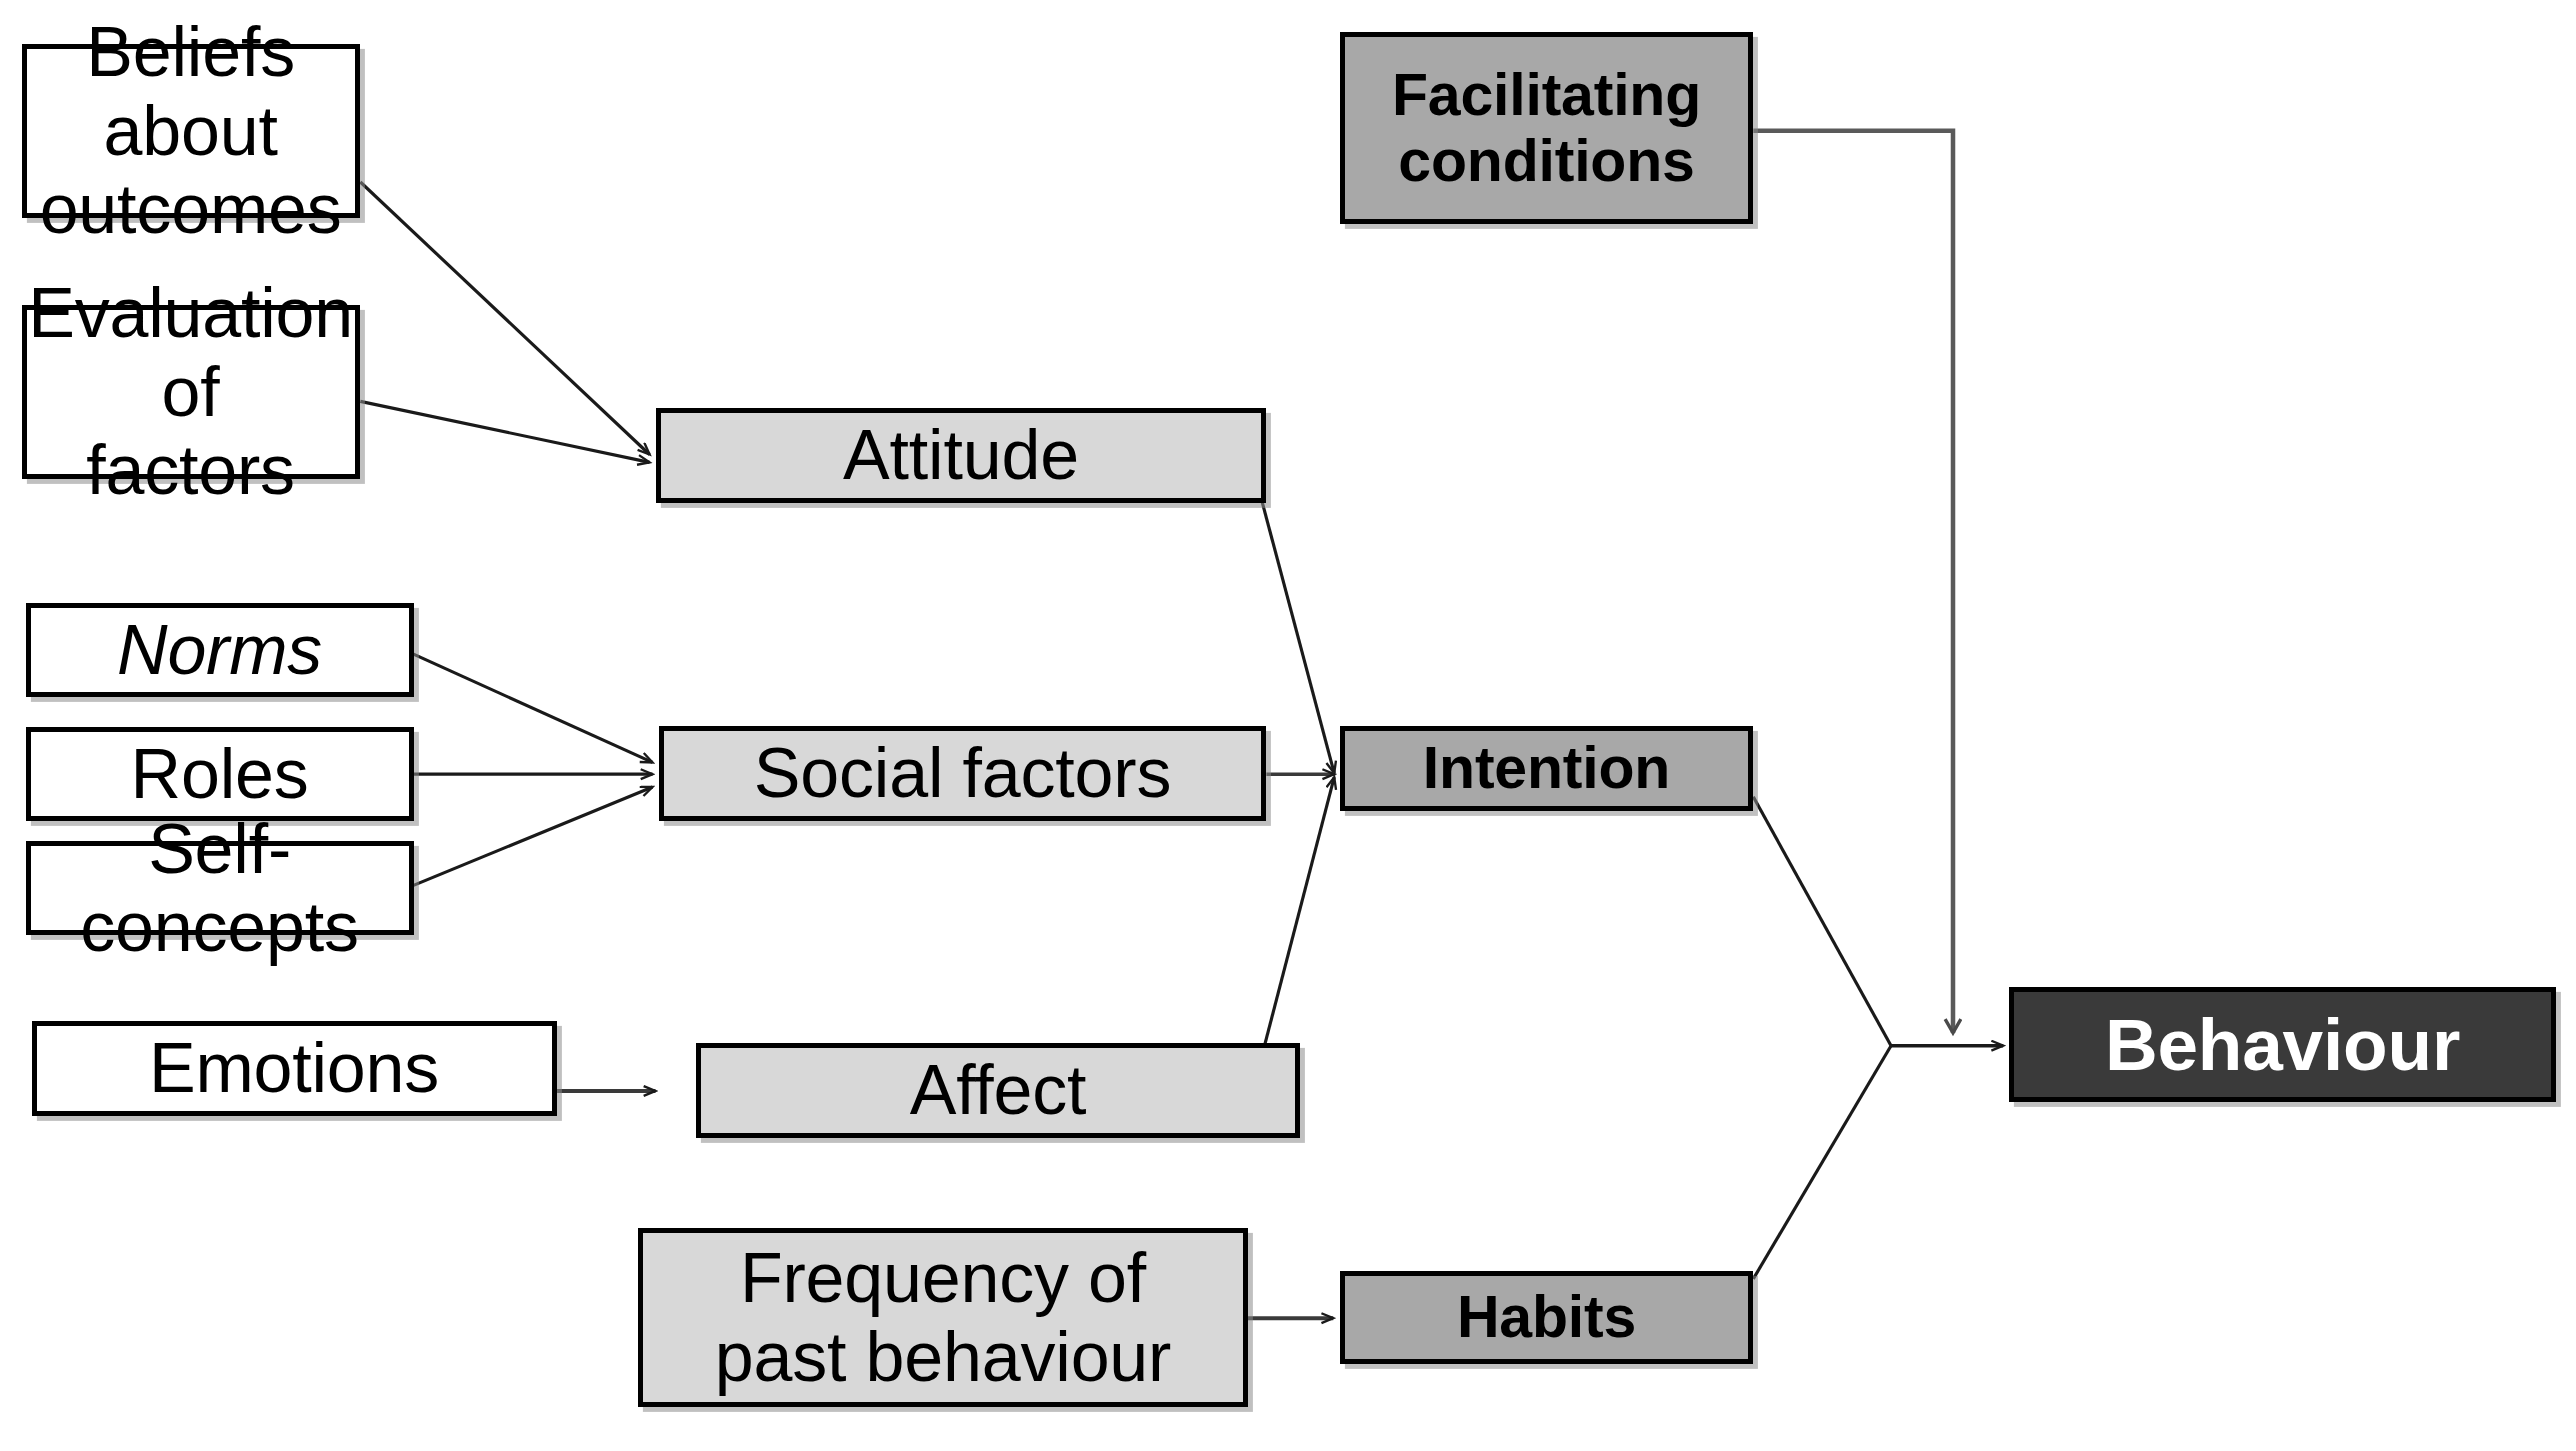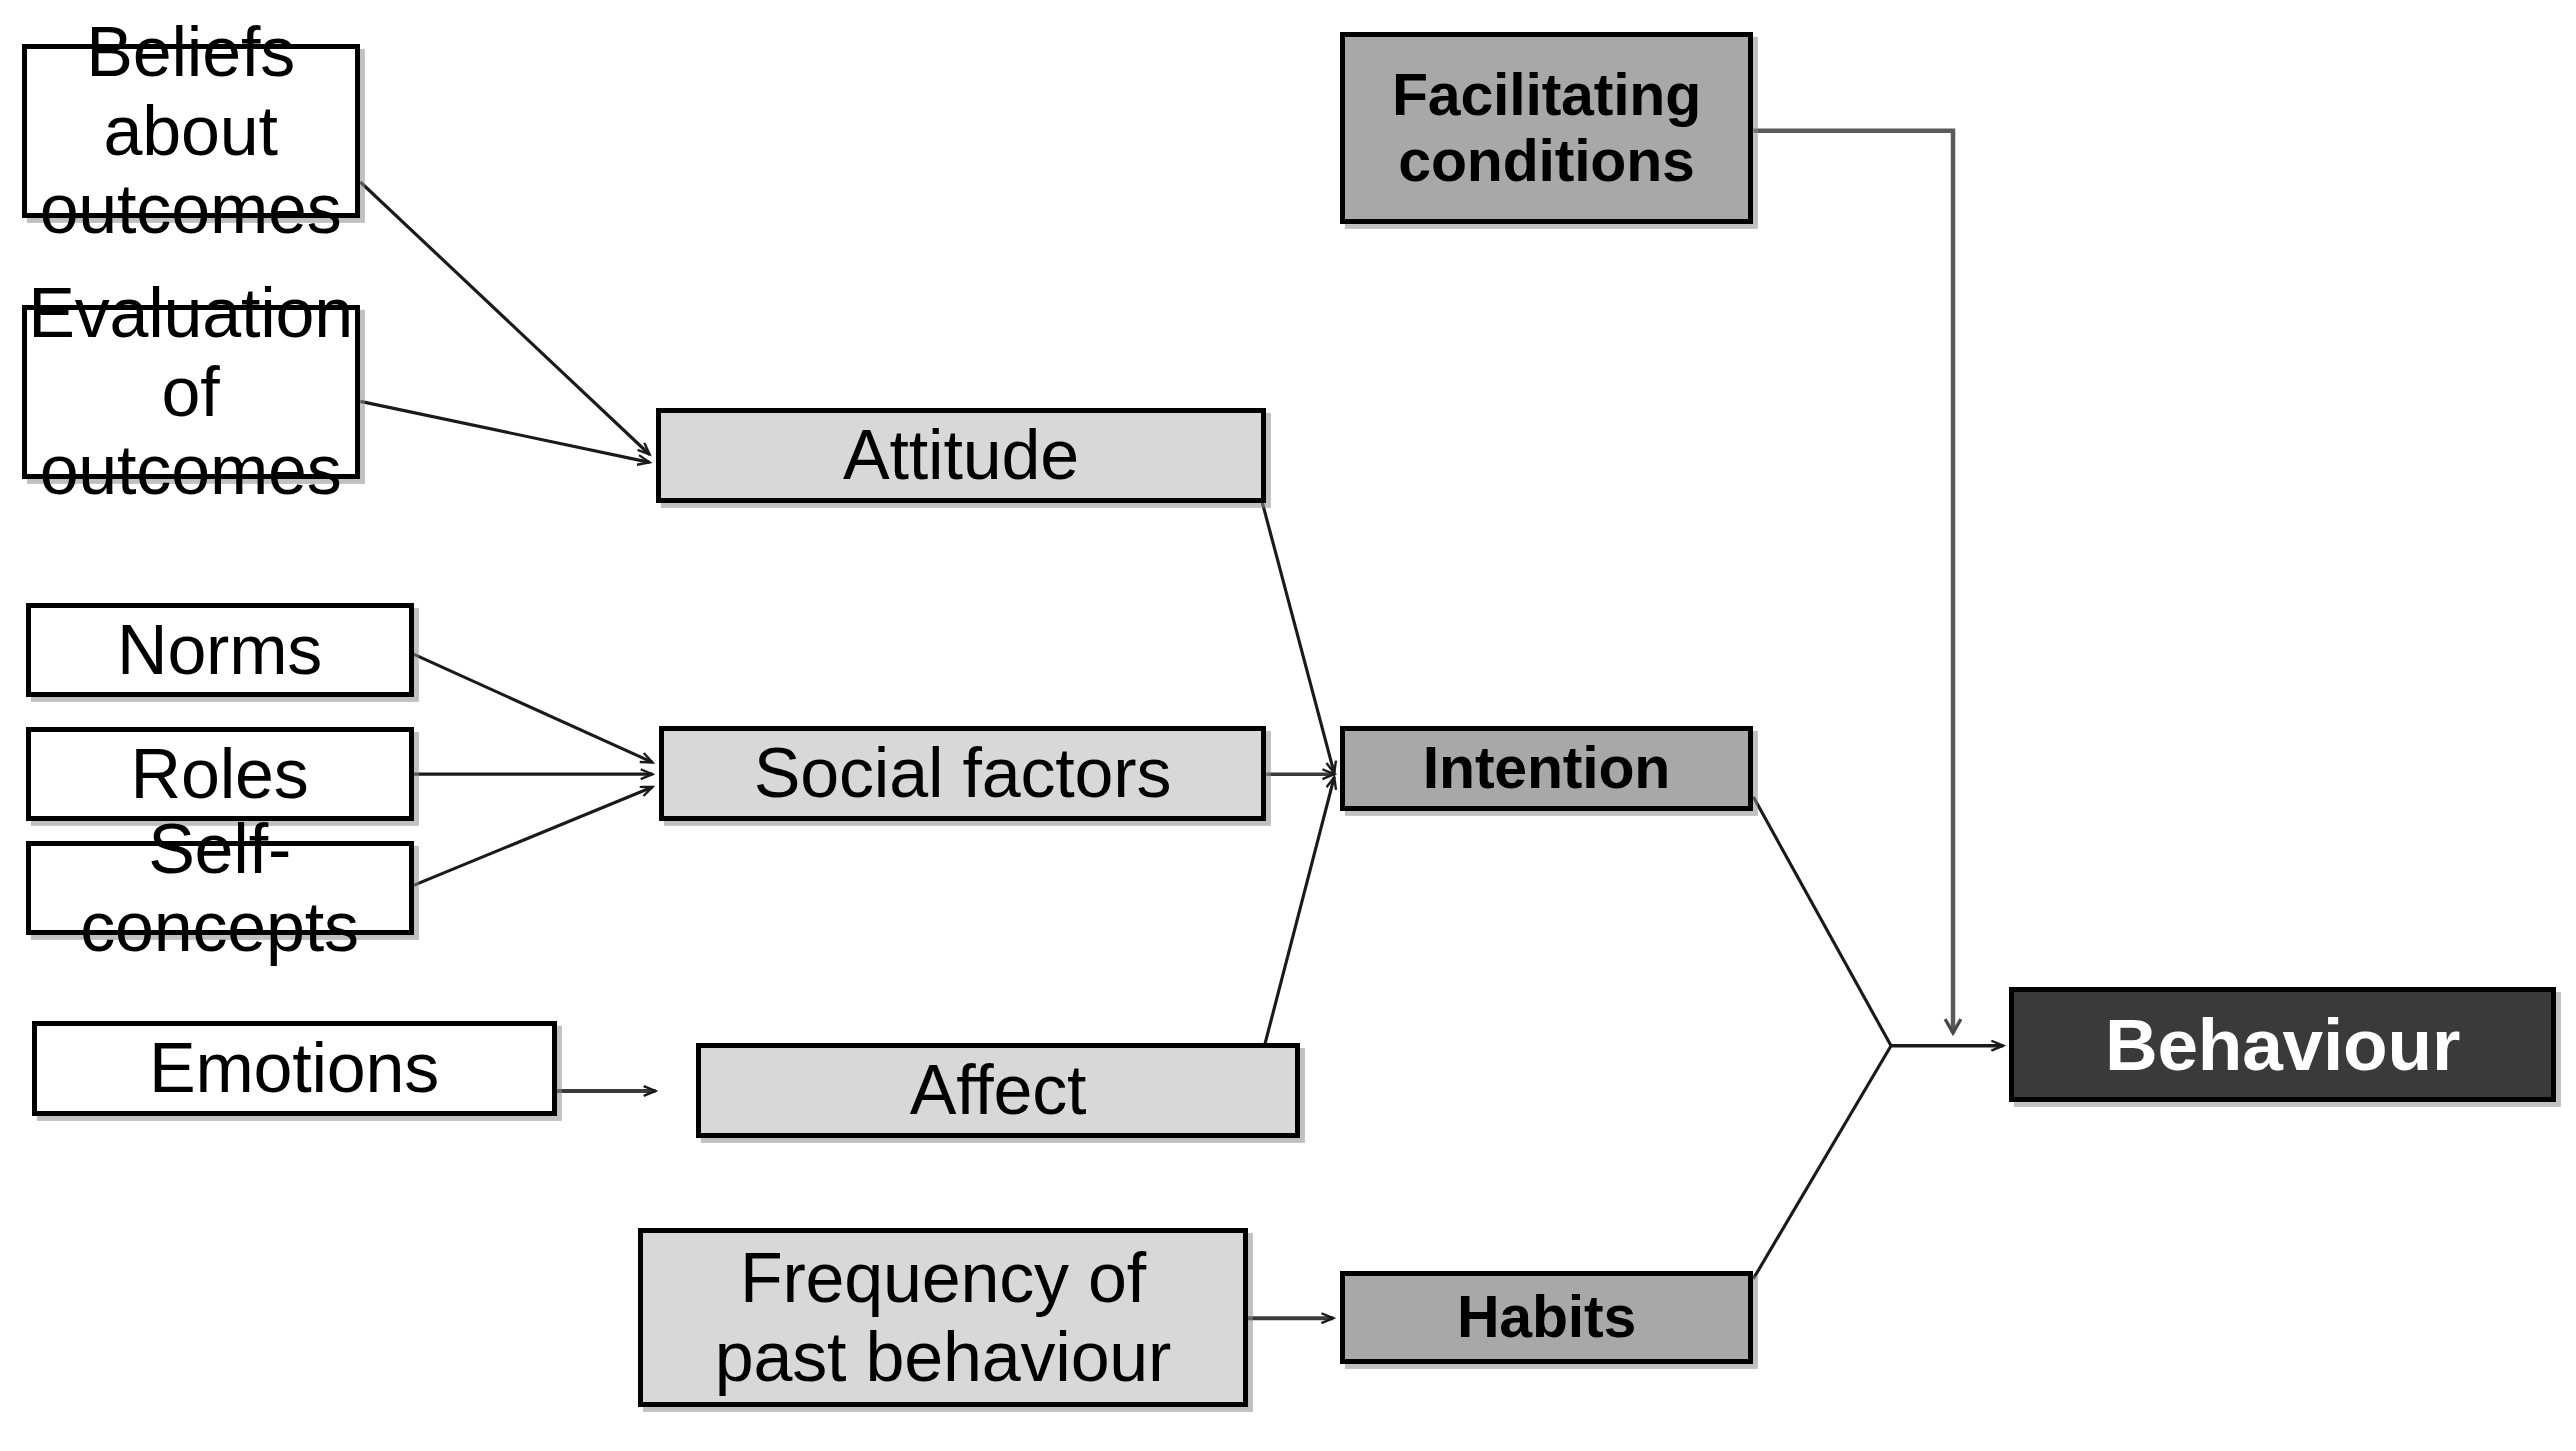--- a/index.html
+++ b/index.html
@@ -92,25 +92,25 @@
 
     <path d="M1922,1063 L2036,1063" fill="none" stroke="#1a1a1a" stroke-width="3.4" marker-end="url(#ah)"></path>
 
     <path d="M1782,133 L1985,133 L1985,1050" fill="none" stroke="#5a5a5a" stroke-width="4.6" marker-end="url(#ahg)"></path>
   </svg>
 
   <div class="node fill-white t-reg shadow" style="left:21.6px;top:44px;width:338px;height:174px;">Beliefs about
 outcomes</div>
 
   <div class="node fill-white t-reg shadow" style="left:21.6px;top:305px;width:338px;height:174px;">Evaluation of
-outcomes</div>
+factors</div>
 
   <div class="node fill-light t-reg shadow" style="left:656px;top:408px;width:610px;height:95px;">Attitude</div>
 
-  <div class="node fill-white t-reg shadow" style="left:25.6px;top:603px;width:388px;height:94px;">Norms</div>
+  <div class="node fill-white t-reg shadow" style="left:25.6px;top:603px;width:388px;height:94px;font-style:italic;">Norms</div>
 
   <div class="node fill-white t-reg shadow" style="left:25.6px;top:727px;width:388px;height:94px;">Roles</div>
 
   <div class="node fill-white t-reg shadow" style="left:25.6px;top:841px;width:388px;height:94px;">Self-concepts</div>
 
   <div class="node fill-light t-reg shadow" style="left:659px;top:726px;width:607px;height:95px;">Social factors</div>
 
   <div class="node fill-white t-reg shadow" style="left:31.5px;top:1021px;width:525px;height:95px;">Emotions</div>
 
   <div class="node fill-light t-reg shadow" style="left:696px;top:1043px;width:604px;height:95px;">Affect</div>

